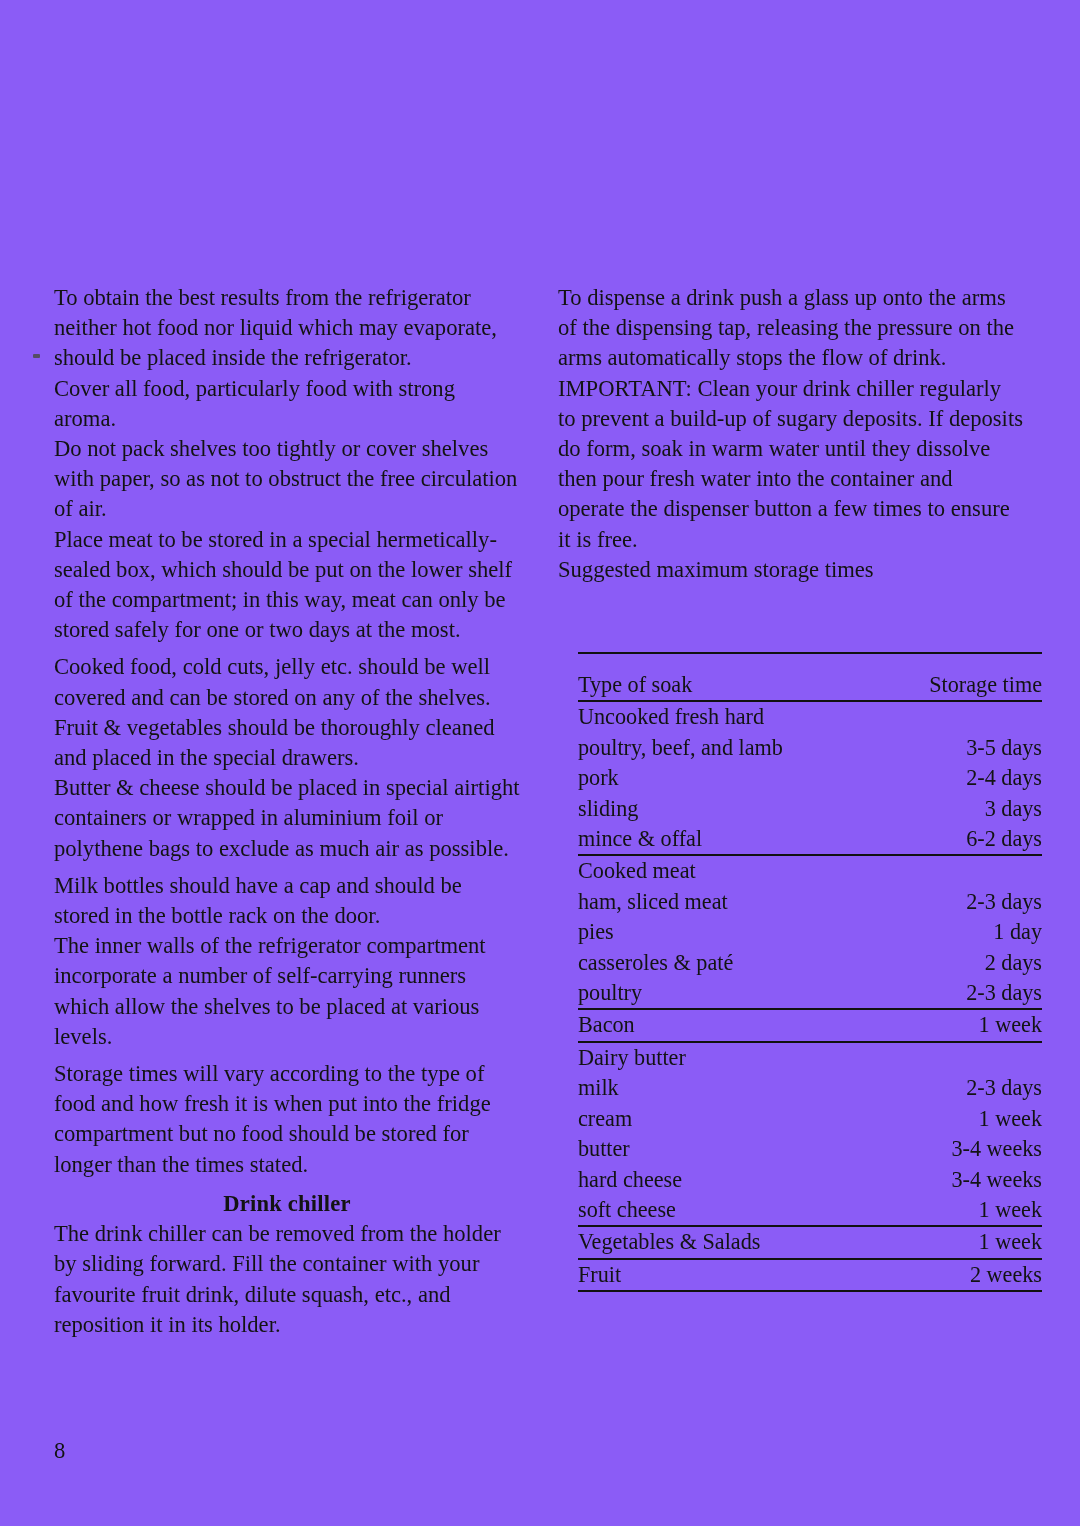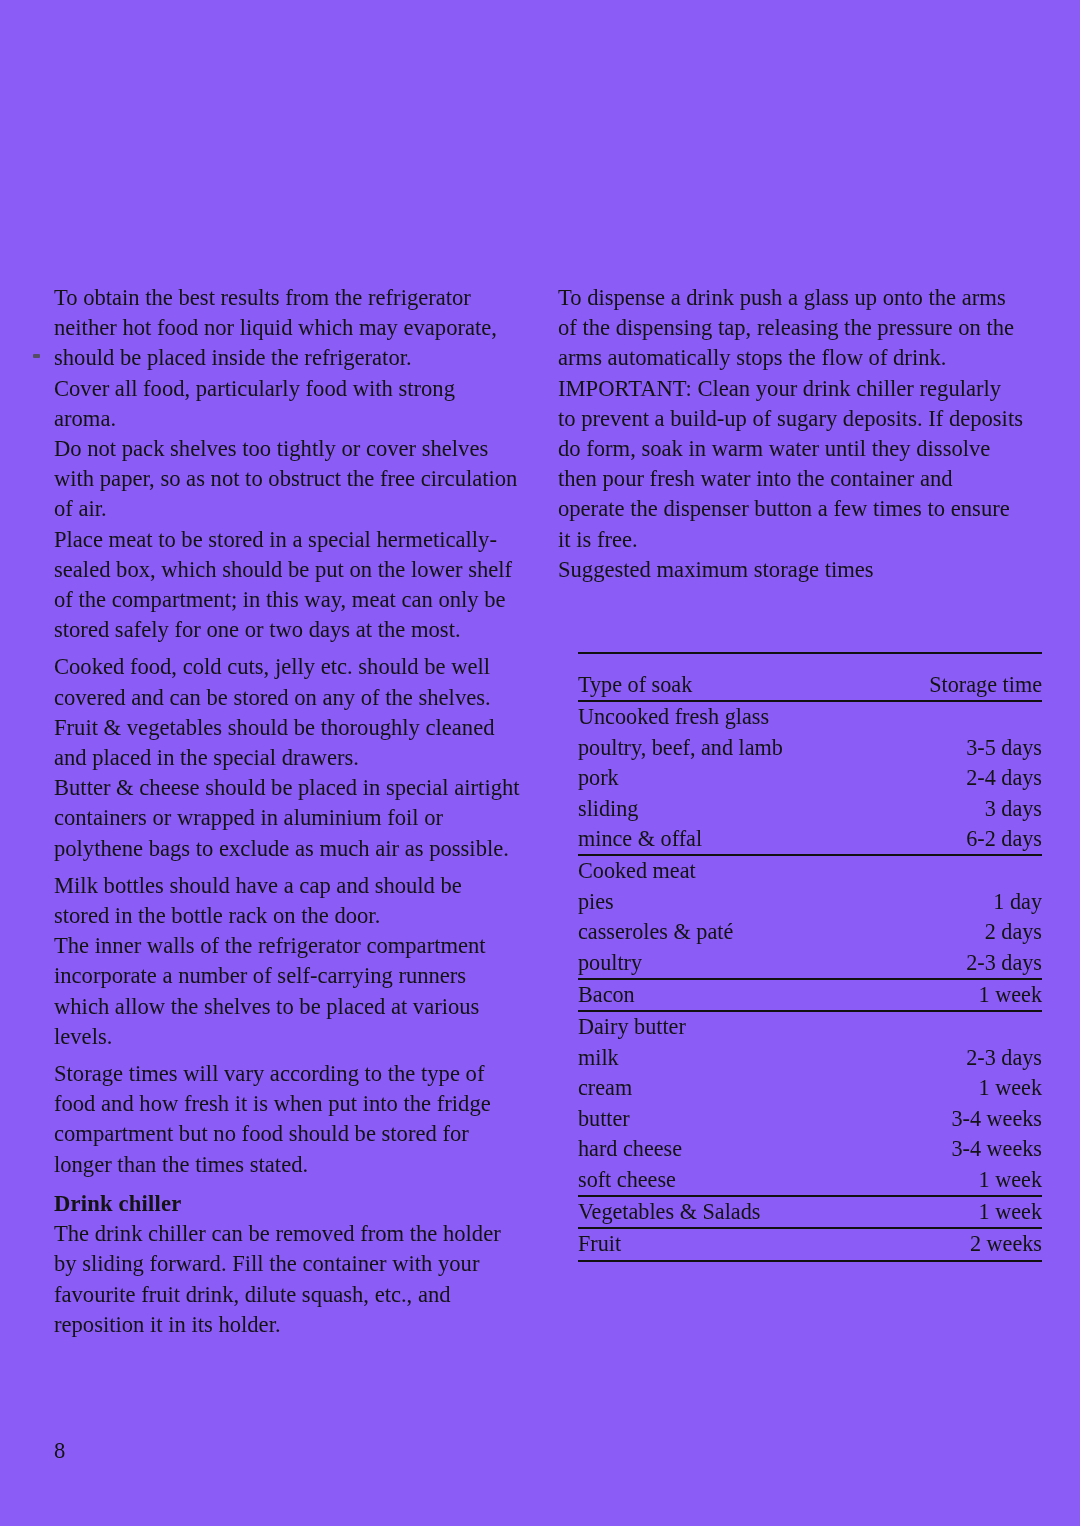--- a/index.html
+++ b/index.html
@@ -35,20 +35,21 @@
     text-align: left;
     text-indent: 0;
   }
   .para.gap-before { margin-top: 7px; }
 
   .heading {
     font-weight: bold;
     margin: 9px 0 0 0;
     line-height: 30.2px;
     letter-spacing: .2px;
+    text-align: center;
   }
 
   .folio {
     position: absolute;
     left: 54px;
     top: 1437px;
     font-size: 22.6px;
     line-height: 28px;
   }
 
@@ -127,21 +128,21 @@
           <td colspan="2" style="height: 16px; line-height: 16px;"></td>
         </tr>
         <tr class="pad-bot">
           <td class="food">Type of soak</td>
           <td class="time">Storage time</td>
         </tr>
         <tr class="rule-row">
           <td colspan="2"></td>
         </tr>
         <tr class="pad-top">
-          <td class="food">Uncooked fresh glass</td>
+          <td class="food">Uncooked fresh hard</td>
           <td class="time"></td>
         </tr>
         <tr>
           <td class="food">poultry, beef, and lamb</td>
           <td class="time">3-5 days</td>
         </tr>
         <tr>
           <td class="food">pork</td>
           <td class="time">2-4 days</td>
         </tr>
@@ -154,20 +155,24 @@
           <td class="time">6-2 days</td>
         </tr>
         <tr class="rule-row">
           <td colspan="2"></td>
         </tr>
         <tr class="pad-top">
           <td class="food">Cooked meat</td>
           <td class="time"></td>
         </tr>
         <tr>
+          <td class="food">ham, sliced meat</td>
+          <td class="time">2-3 days</td>
+        </tr>
+        <tr>
           <td class="food">pies</td>
           <td class="time">1 day</td>
         </tr>
         <tr>
           <td class="food">casseroles &amp; paté</td>
           <td class="time">2 days</td>
         </tr>
         <tr class="pad-bot">
           <td class="food">poultry</td>
           <td class="time">2-3 days</td>

